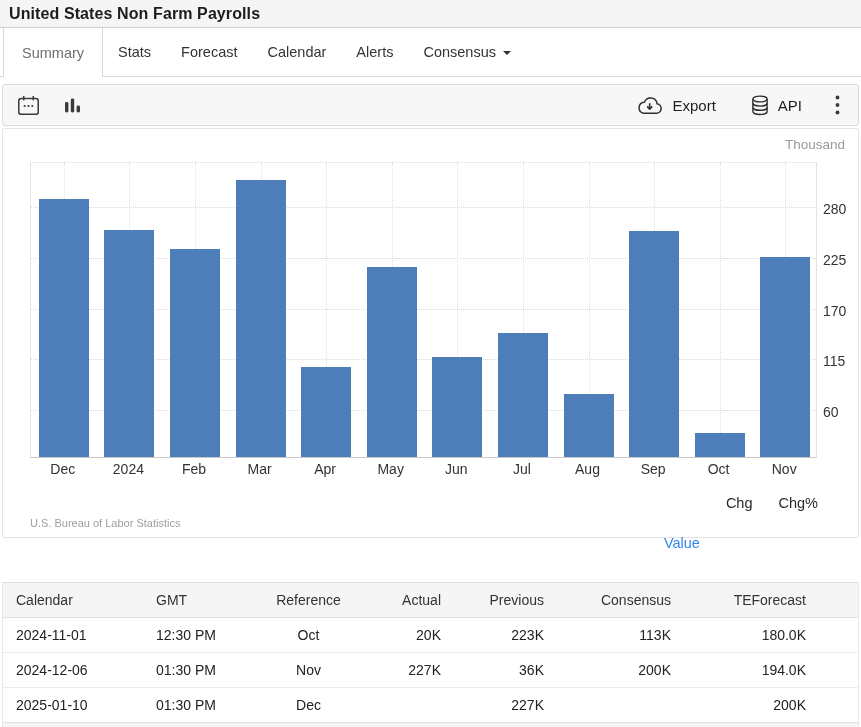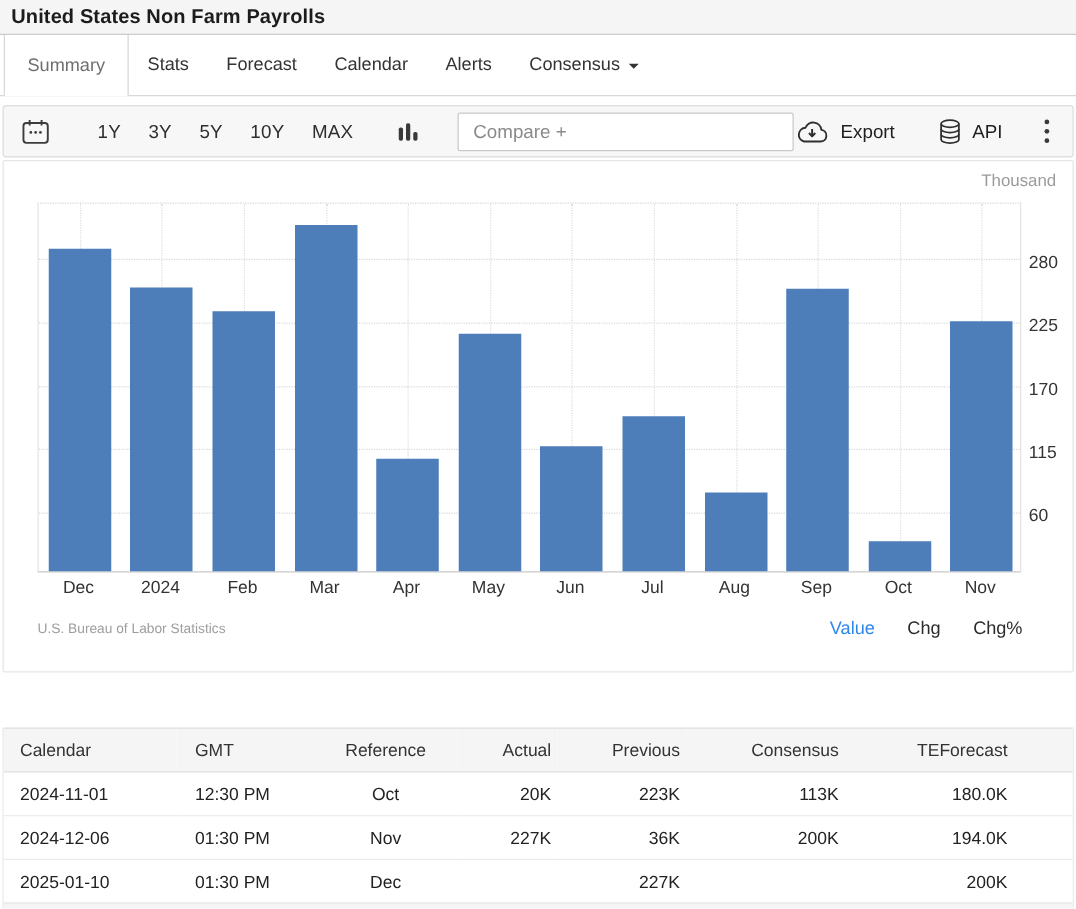--- a/index.html
+++ b/index.html
@@ -48,21 +48,21 @@
   .gridline-v { position:absolute; top:0; bottom:0; width:0; border-left:1px dotted #e0e0e0; }
   .chart-bar { position:absolute; bottom:0; width:50px; }
   .y-axis { position:absolute; left:820px; top:34px; width:38px; height:296px; }
   .y-tick { position:absolute; left:0; font-size:14px; color:#333; }
   .x-axis { position:absolute; left:27px; top:332px; width:787px; height:18px; }
   .x-tick { position:absolute; top:0; text-align:center; font-size:14px; color:#333; }
   .chart-footer { position:absolute; left:27px; right:40px; top:366px; display:flex; align-items:center; }
   .source-label { font-size:11px; color:#9e9e9e; }
   .series-links { margin-left:auto; display:flex; gap:26px; font-size:14.5px; }
   .series-link { color:#2b2b2b; cursor:pointer; }
-  .series-link.active { color:#2f86eb; }
+  .series-link.active { color:#2f86eb;margin-top:40px; }
 
   
   .table-wrap { margin:44px 2px 0; border-left:1px solid #e8e8e8; border-right:1px solid #e8e8e8; }
   table { width:100%; border-collapse:collapse; table-layout:fixed; font-size:14px; }
   thead tr { background:#f5f5f5; height:35px; border-top:1px solid #dddddd; border-bottom:1px solid #e0e0e0; }
   th { font-weight:normal; color:#333; }
   tbody tr { height:35px; border-bottom:1px solid #ececec; background:#fff; cursor:pointer; }
   tbody tr:last-child { border-bottom:1px solid #e0e0e0; }
   td { color:#222; }
   th:nth-child(1), td:nth-child(1) { text-align:left; padding-left:13px; }
@@ -110,35 +110,27 @@
     <div class="tb-iconbtn">
       <svg width="23" height="21" viewBox="0 0 24 22">
         <rect x="1.8" y="3.6" width="20.4" height="16.6" rx="2.5" fill="none" stroke="#3c3c3c" stroke-width="1.6"></rect>
         <line x1="7" y1="1" x2="7" y2="5.6" stroke="#3c3c3c" stroke-width="1.6"></line>
         <line x1="17" y1="1" x2="17" y2="5.6" stroke="#3c3c3c" stroke-width="1.6"></line>
         <circle cx="8" cy="11.5" r="1.15" fill="#3c3c3c"></circle>
         <circle cx="12" cy="11.5" r="1.15" fill="#3c3c3c"></circle>
         <circle cx="16" cy="11.5" r="1.15" fill="#3c3c3c"></circle>
       </svg>
     </div>
-    <div class="range-group">
-      <span class="range-btn">1Y</span>
-      <span class="range-btn">3Y</span>
-      <span class="range-btn">5Y</span>
-      <span class="range-btn">10Y</span>
-      <span class="range-btn">MAX</span>
-    </div>
     <div class="tb-iconbtn charttype-btn">
       <svg width="17" height="17" viewBox="0 0 17 17">
         <rect x="1" y="5" width="3.4" height="10.5" rx="1.4" fill="#3a3a3a"></rect>
         <rect x="6.8" y="1.5" width="3.4" height="14" rx="1.4" fill="#3a3a3a"></rect>
         <rect x="12.6" y="8.5" width="3.4" height="7" rx="1.4" fill="#3a3a3a"></rect>
       </svg>
     </div>
-    <input class="compare-input" type="text" placeholder="Compare +" style="">
     <div class="tb-right">
       <div class="tb-labelbtn">
         <svg width="27" height="19" viewBox="0 0 27 19">
           <path d="M7.2 17.2 h13.2 a4.7 4.7 0 0 0 .7 -9.35 A6.6 6.6 0 0 0 8.4 6.2 A5.6 5.6 0 0 0 7.2 17.2 Z" fill="none" stroke="#2f2f2f" stroke-width="1.5" stroke-linejoin="round"></path>
           <line x1="13.7" y1="7.2" x2="13.7" y2="12.6" stroke="#2f2f2f" stroke-width="1.6"></line>
           <path d="M11.2 10.4 L13.7 13.1 L16.2 10.4" fill="none" stroke="#2f2f2f" stroke-width="1.6" stroke-linejoin="round"></path>
         </svg>
         <span>Export</span>
       </div>
       <div class="tb-labelbtn api-btn">

